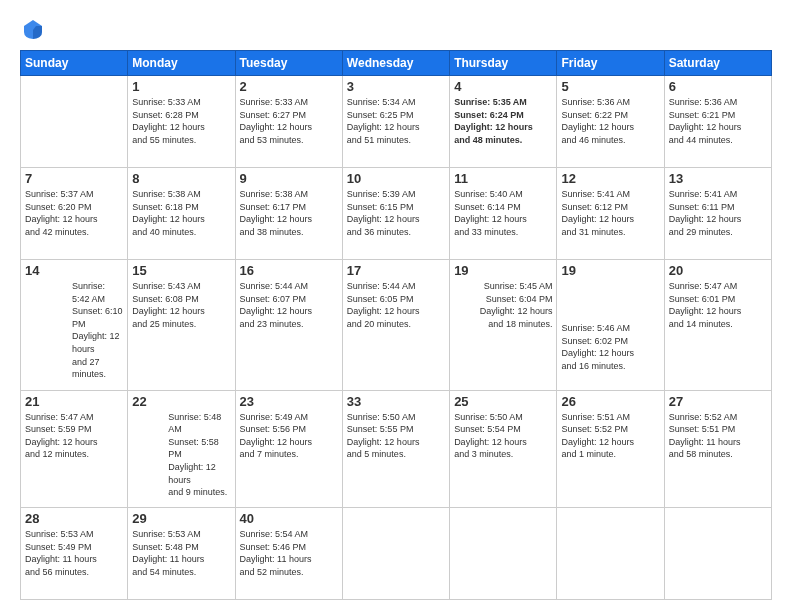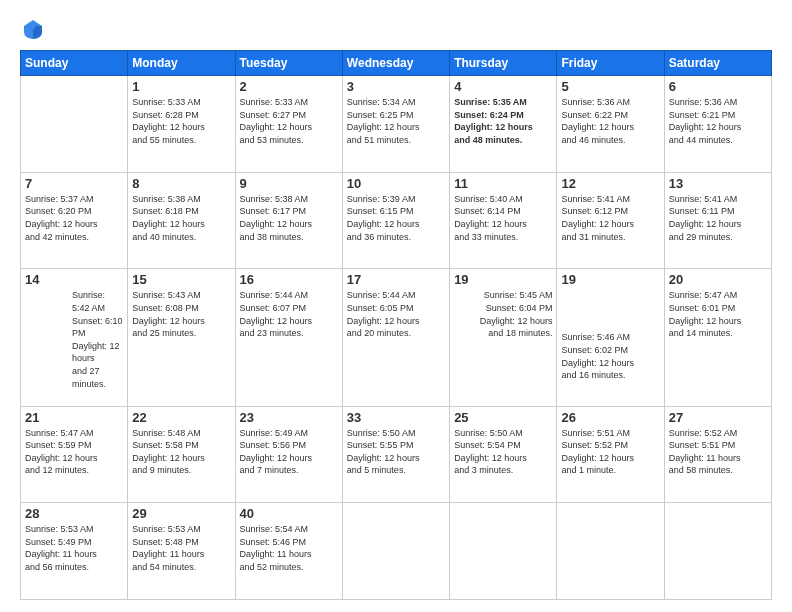--- a/index.html
+++ b/index.html
@@ -285,21 +285,21 @@
         <tr>
           <td>
             <span class="day-number">21</span>
             <div class="day-info" style="white-space: pre-line;">Sunrise: 5:47 AM
 Sunset: 5:59 PM
 Daylight: 12 hours
 and 12 minutes.</div>
           </td>
           <td>
             <span class="day-number">22</span>
-            <div class="day-info" style="white-space: pre-line;">Sunrise: 5:48 AM
+            <div class="day-info" style="white-space: pre-line; margin-left: 36px;">Sunrise: 5:48 AM
 Sunset: 5:58 PM
 Daylight: 12 hours
 and 9 minutes.</div>
           </td>
           <td>
             <span class="day-number">23</span>
             <div class="day-info" style="white-space: pre-line;">Sunrise: 5:49 AM
 Sunset: 5:56 PM
 Daylight: 12 hours
 and 7 minutes.</div>

